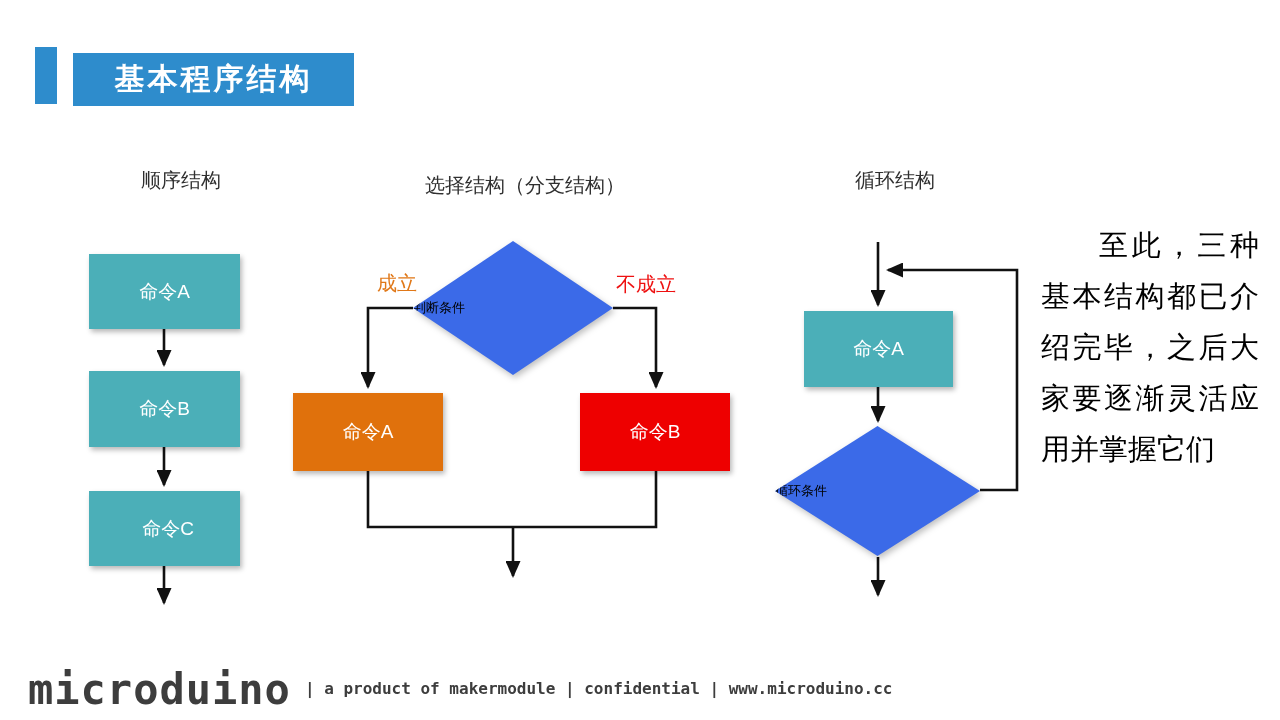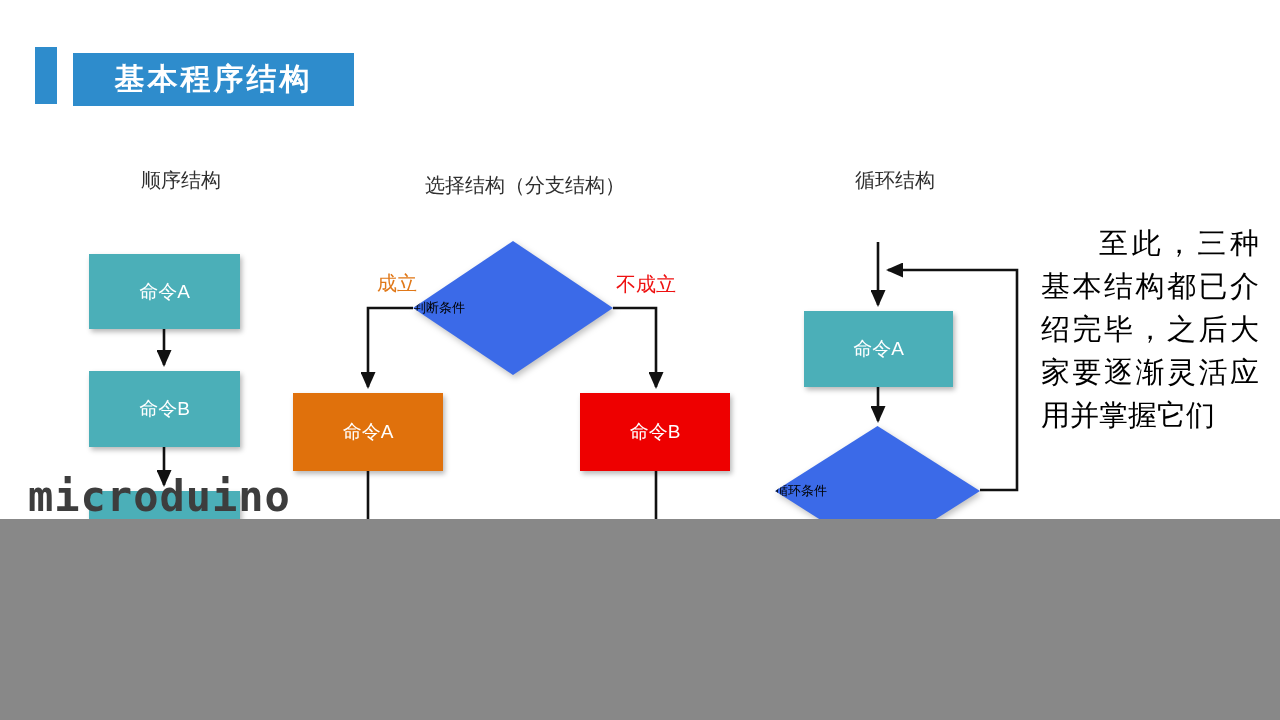--- a/index.html
+++ b/index.html
@@ -11,21 +11,21 @@
     --branch-true-text:#E07818;
     --branch-false-text:#EE1111;
     --arrow:#111111;
     --heading-text:#303030;
     --footer-text:#3D3D3D;
   }
   *{margin:0;padding:0;box-sizing:border-box;}
   html,body{background:#888;}
   .slide{
     position:relative;
-    width:1280px;height:519px;
+    width:1280px;height:720px;
     background:#ffffff;
     overflow:hidden;
     font-family:"Liberation Sans","DejaVu Sans",sans-serif;
   }
   
   .accent-square{
     position:absolute;left:35px;top:47px;width:22px;height:57px;
     background:var(--title-bar);
   }
   .title-bar{
@@ -74,27 +74,27 @@
   }
   #sel-diamond{left:413px;top:241px;width:200px;height:134px;}
   #loop-diamond{left:775px;top:426px;width:205px;height:130px;}
   
   .branch-label{position:absolute;z-index:2;font-size:20px;white-space:nowrap;}
   #branch-true-label{left:357px;top:270px;color:var(--branch-true-text);margin-left:20px;}
   #branch-false-label{left:616px;top:271px;color:var(--branch-false-text);}
   
   .note-block{
     position:absolute;left:1041px;top:222px;width:218px;z-index:2;
-    font-family:Liberation Serif, serif;
-    font-size:29px;line-height:43px;color:#000000;
+    font-family:Liberation Mono, monospace;
+    font-size:29px;line-height:51px;color:#000000;
     text-indent:2em;text-align:justify;
   }
   
   .footer{
-    position:absolute;left:28px;bottom:4px;z-index:2;
+    position:absolute;left:28px;bottom:12px;z-index:2;
     display:flex;align-items:center;gap:14px;color:var(--footer-text);
   }
   .footer-logo{
     font-family:"DejaVu Sans Mono","Liberation Mono",monospace;
     font-size:42px;font-weight:bold;letter-spacing:1px;line-height:0.85;
   }
   .footer-tagline{
     font-family:"DejaVu Sans Mono","Liberation Mono",monospace;
     font-size:16px;font-weight:bold;letter-spacing:0px;padding-bottom:3px;
   }
@@ -153,15 +153,16 @@
   <div class="diamond-wrap" id="loop-diamond">
     <div class="diamond">
       <span>循环条件</span>
     </div>
   </div>
 
   <div class="note-block">至此，三种基本结构都已介绍完毕，之后大家要逐渐灵活应用并掌握它们</div>
 
   <div class="footer">
     <span class="footer-logo">microduino</span>
+    <span class="footer-tagline">| a product of makermodule | confidential | www.microduino.cc</span>
   </div>
 
 </div>
 
 </body></html>

